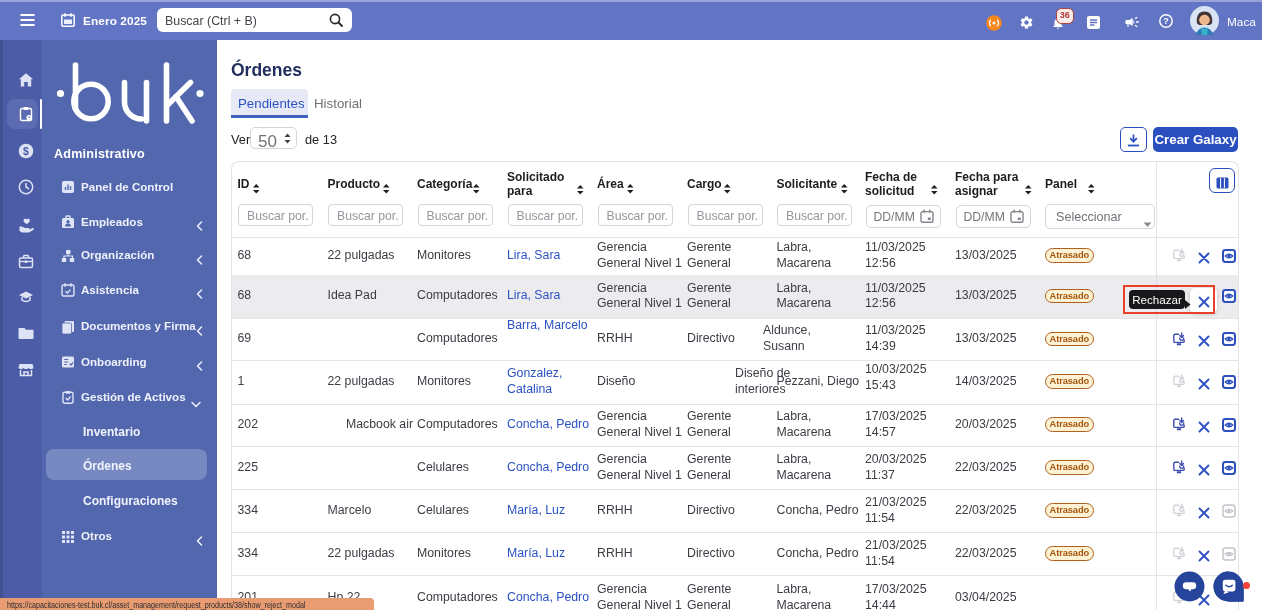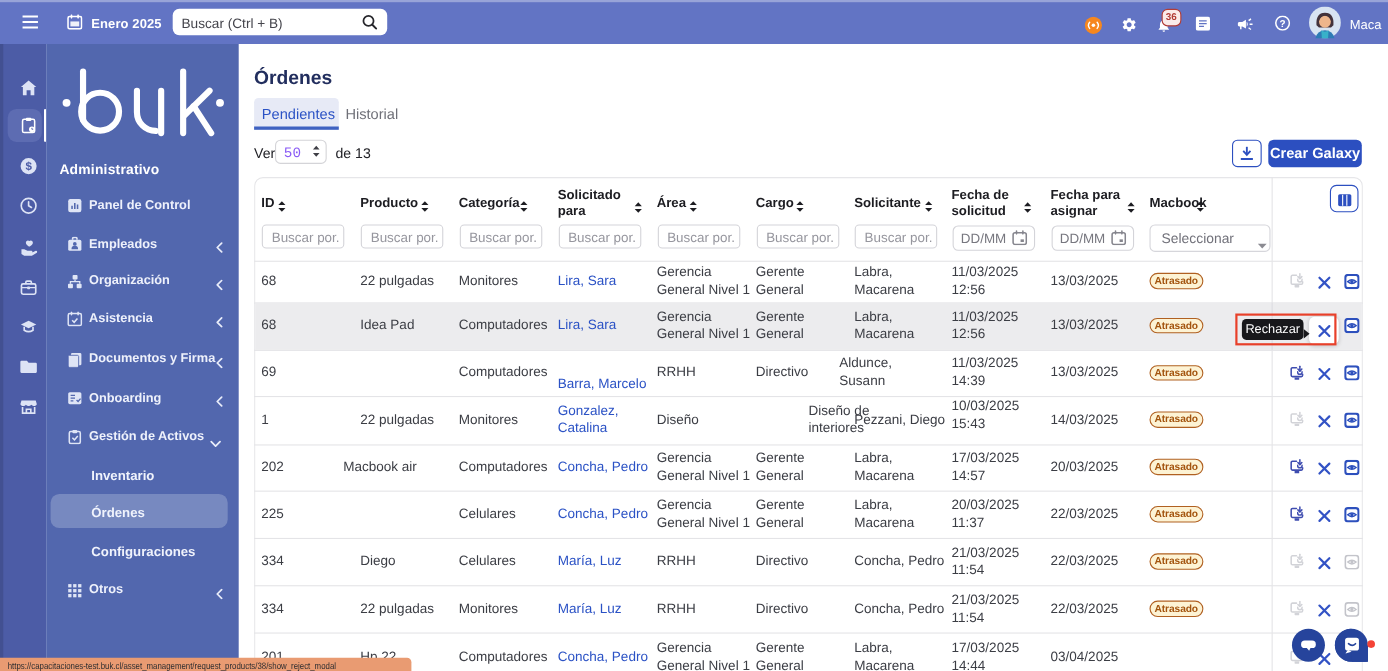--- a/index.html
+++ b/index.html
@@ -206,21 +206,21 @@
 <div class="chev" style="top:531.5px;"><svg width="7" height="10" viewBox="0 0 7 10" style="" xmlns="http://www.w3.org/2000/svg">
       <path d="M5.5 1 L1.5 5 L5.5 9" stroke="#e8ecf9" stroke-width="1.6" fill="none" stroke-linecap="round" stroke-linejoin="round"></path>
     </svg></div>
 <div class="ab" style="left:231px;top:59.5px;font-size:17.5px;font-weight:bold;color:#222e5e;">Órdenes</div>
 <div class="ab" style="left:231px;top:89px;width:77px;height:28px;background:#e7eaf6;border-radius:4px 4px 0 0;"></div>
 <div class="ab" style="left:231px;top:115px;width:77px;height:2.5px;background:#3f62c1;"></div>
 <div class="ab" style="left:238px;top:96px;font-size:13.3px;font-weight:500;color:#2b52c5;">Pendientes</div>
 <div class="ab" style="left:314px;top:96px;font-size:13.3px;color:#6f7078;">Historial</div>
 <div class="ab" style="left:231px;top:132px;font-size:12.8px;color:#212126;">Ver</div>
 <div class="ab" style="left:250px;top:127px;width:47px;height:22px;background:#fff;border:1px solid #d4d4d8;border-radius:5px;"></div>
-<div class="ab" style="left:258px;top:132px;font-size:13px;color:#8b5cf6;font-family:Liberation Mono, monospace;">50</div>
+<div class="ab" style="left:258px;top:132px;font-size:17px;color:#737373;">50</div>
 <div class="ab" style="left:283px;top:131px;"><svg width="9" height="13" viewBox="0 0 9 13" style="" xmlns="http://www.w3.org/2000/svg">
       <path d="M1.5 5 L4.5 1.5 L7.5 5 Z M1.5 8 L4.5 11.5 L7.5 8 Z" fill="#3f3f46"></path>
     </svg></div>
 <div class="ab" style="left:305px;top:132px;font-size:12.8px;color:#212126;">de 13</div>
 <div class="ab" style="left:1120px;top:127px;width:27px;height:25px;background:#fff;border:1px solid #2c4fc0;border-radius:5px;"></div>
 <div class="ab" style="left:1127px;top:133px;"><svg width="13" height="13" viewBox="0 0 13 13" style="" xmlns="http://www.w3.org/2000/svg">
       <path d="M6.5 0.5 V7" stroke="#2c4fc0" stroke-width="1.7"></path>
       <path d="M3.2 4.2 L6.5 7.7 L9.8 4.2" stroke="#2c4fc0" stroke-width="1.7" fill="none"></path>
       <path d="M1 11.5 h11" stroke="#2c4fc0" stroke-width="1.8"></path>
     </svg></div>
@@ -258,21 +258,21 @@
       <path d="M1 4.4 L4.25 0.9 L7.5 4.4 Z" fill="#1d1d22"></path>
       <path d="M1 7 L4.25 10.5 L7.5 7 Z" fill="#1d1d22"></path>
     </svg></div>
 <div class="ab" style="left:776.5px;top:177px;font-size:12px;font-weight:bold;color:#1c1c21;line-height:14.5px;">Solicitante</div>
 <div class="ab" style="left:840px;top:180px;"><svg width="9" height="11.5" viewBox="0 0 9 11.5" style="" xmlns="http://www.w3.org/2000/svg">
       <path d="M1 4.4 L4.25 0.9 L7.5 4.4 Z" fill="#1d1d22"></path>
       <path d="M1 7 L4.25 10.5 L7.5 7 Z" fill="#1d1d22"></path>
     </svg></div>
 <div class="ab" style="left:865px;top:169.5px;font-size:12px;font-weight:bold;color:#1c1c21;line-height:14.5px;">Fecha de<br>solicitud</div>
 <div class="ab" style="left:955px;top:169.5px;font-size:12px;font-weight:bold;color:#1c1c21;line-height:14.5px;">Fecha para<br>asignar</div>
-<div class="ab" style="left:1045.0px;top:177px;font-size:12px;font-weight:bold;color:#1c1c21;line-height:14.5px;">Macbook</div>
+<div class="ab" style="left:1045.0px;top:177px;font-size:12px;font-weight:bold;color:#1c1c21;line-height:14.5px;">Panel</div>
 <div class="ab" style="left:1086.5px;top:180px;"><svg width="9" height="11.5" viewBox="0 0 9 11.5" style="" xmlns="http://www.w3.org/2000/svg">
       <path d="M1 4.4 L4.25 0.9 L7.5 4.4 Z" fill="#1d1d22"></path>
       <path d="M1 7 L4.25 10.5 L7.5 7 Z" fill="#1d1d22"></path>
     </svg></div>
 <div class="ab" style="left:576px;top:181px;"><svg width="9" height="11.5" viewBox="0 0 9 11.5" style="" xmlns="http://www.w3.org/2000/svg">
       <path d="M1 4.4 L4.25 0.9 L7.5 4.4 Z" fill="#1d1d22"></path>
       <path d="M1 7 L4.25 10.5 L7.5 7 Z" fill="#1d1d22"></path>
     </svg></div>
 <div class="ab" style="left:930px;top:181px;"><svg width="9" height="11.5" viewBox="0 0 9 11.5" style="" xmlns="http://www.w3.org/2000/svg">
       <path d="M1 4.4 L4.25 0.9 L7.5 4.4 Z" fill="#1d1d22"></path>
@@ -365,21 +365,21 @@
       <path d="M1.5 1.5 L10.5 10.5 M10.5 1.5 L1.5 10.5" stroke="#3353c5" stroke-width="2" stroke-linecap="round"></path>
     </svg></div>
 <div class="ab" style="left:1221.5px;top:289.1px;"><svg width="14" height="14" viewBox="0 0 14 14" style="" xmlns="http://www.w3.org/2000/svg">
       <rect x="1" y="1" width="12" height="12" rx="2.4" fill="#fff" stroke="#2d50bd" stroke-width="2"></rect>
 <path d="M3.2 7 Q7 3.6 10.8 7 Q7 10.4 3.2 7 Z" fill="none" stroke="#2d50bd" stroke-width="1.3"></path>
 <circle cx="7" cy="7" r="1.5" fill="#2d50bd"></circle>
     </svg></div>
 <div class="ab" style="left:231px;top:360.3px;width:1008px;height:1px;background:#e4e4e7;"></div>
 <div class="cell" style="left:237.5px;top:317.7px;height:42.60000000000002px;width:86px;">69</div>
 <div class="cell" style="left:417px;top:317.7px;height:42.60000000000002px;width:86px;">Computadores</div>
-<div class="cell lnk" style="left:507px;top:328px;height:42.60000000000002px;width:86px;">Barra, Marcelo</div>
+<div class="cell lnk" style="left:507px;top:304px;height:42.60000000000002px;width:86px;">Barra, Marcelo</div>
 <div class="cell" style="left:597px;top:317.7px;height:42.60000000000002px;width:86px;">RRHH</div>
 <div class="cell" style="left:687px;top:317.7px;height:42.60000000000002px;width:86px;">Directivo</div>
 <div class="cell" style="left:763px;top:317.7px;height:42.60000000000002px;width:86px;">Aldunce,<br>Susann</div>
 <div class="cell" style="left:865px;top:317.7px;height:42.60000000000002px;width:86px;">11/03/2025<br>14:39</div>
 <div class="cell" style="left:955px;top:317.7px;height:42.60000000000002px;width:86px;">13/03/2025</div>
 <div class="badge badgeA" style="left:1044.6px;top:331.5px;">Atrasado</div>
 <div class="ab" style="left:1170.5px;top:331.5px;"><svg width="16" height="16" viewBox="0 0 16 16" style="" xmlns="http://www.w3.org/2000/svg">
       <path d="M7.6 2.3 H4 C3.3 2.3 2.8 2.8 2.8 3.5 V9.2 C2.8 9.9 3.3 10.4 4 10.4 H12 C12.7 10.4 13.2 9.9 13.2 9.2 V8.2" fill="none" stroke="#3f4db0" stroke-width="1.4" stroke-linecap="round"></path>
 <path d="M10.7 0.9 V5.2" stroke="#3f4db0" stroke-width="1.4" fill="none" stroke-linecap="round"></path>
 <path d="M8.9 3.5 L10.7 5.4 L12.5 3.5" stroke="#3f4db0" stroke-width="1.4" fill="none" stroke-linecap="round" stroke-linejoin="round"></path>
@@ -415,21 +415,21 @@
 <div class="ab" style="left:1197.5px;top:375.95000000000005px;"><svg width="12" height="12" viewBox="0 0 12 12" style="" xmlns="http://www.w3.org/2000/svg">
       <path d="M1.5 1.5 L10.5 10.5 M10.5 1.5 L1.5 10.5" stroke="#3353c5" stroke-width="2" stroke-linecap="round"></path>
     </svg></div>
 <div class="ab" style="left:1221.5px;top:374.95000000000005px;"><svg width="14" height="14" viewBox="0 0 14 14" style="" xmlns="http://www.w3.org/2000/svg">
       <rect x="1" y="1" width="12" height="12" rx="2.4" fill="#fff" stroke="#2d50bd" stroke-width="2"></rect>
 <path d="M3.2 7 Q7 3.6 10.8 7 Q7 10.4 3.2 7 Z" fill="none" stroke="#2d50bd" stroke-width="1.3"></path>
 <circle cx="7" cy="7" r="1.5" fill="#2d50bd"></circle>
     </svg></div>
 <div class="ab" style="left:231px;top:446.1px;width:1008px;height:1px;background:#e4e4e7;"></div>
 <div class="cell" style="left:237.5px;top:403.6px;height:42.5px;width:86px;">202</div>
-<div class="cell" style="left:312px;top:403.6px;height:42.5px;width:86px;">Macbook air</div>
+<div class="cell" style="left:346px;top:403.6px;height:42.5px;width:86px;">Macbook air</div>
 <div class="cell" style="left:417px;top:403.6px;height:42.5px;width:86px;">Computadores</div>
 <div class="cell lnk" style="left:507px;top:403.6px;height:42.5px;width:86px;">Concha, Pedro</div>
 <div class="cell" style="left:597px;top:403.6px;height:42.5px;width:86px;">Gerencia<br>General Nivel 1</div>
 <div class="cell" style="left:687px;top:403.6px;height:42.5px;width:86px;">Gerente<br>General</div>
 <div class="cell" style="left:776.5px;top:403.6px;height:42.5px;width:86px;">Labra,<br>Macarena</div>
 <div class="cell" style="left:865px;top:403.6px;height:42.5px;width:86px;">17/03/2025<br>14:57</div>
 <div class="cell" style="left:955px;top:403.6px;height:42.5px;width:86px;">20/03/2025</div>
 <div class="badge badgeA" style="left:1044.6px;top:417.35px;">Atrasado</div>
 <div class="ab" style="left:1170.5px;top:417.35px;"><svg width="16" height="16" viewBox="0 0 16 16" style="" xmlns="http://www.w3.org/2000/svg">
       <path d="M7.6 2.3 H4 C3.3 2.3 2.8 2.8 2.8 3.5 V9.2 C2.8 9.9 3.3 10.4 4 10.4 H12 C12.7 10.4 13.2 9.9 13.2 9.2 V8.2" fill="none" stroke="#3f4db0" stroke-width="1.4" stroke-linecap="round"></path>
@@ -466,21 +466,21 @@
 <div class="ab" style="left:1197.5px;top:461.75px;"><svg width="12" height="12" viewBox="0 0 12 12" style="" xmlns="http://www.w3.org/2000/svg">
       <path d="M1.5 1.5 L10.5 10.5 M10.5 1.5 L1.5 10.5" stroke="#3353c5" stroke-width="2" stroke-linecap="round"></path>
     </svg></div>
 <div class="ab" style="left:1221.5px;top:460.75px;"><svg width="14" height="14" viewBox="0 0 14 14" style="" xmlns="http://www.w3.org/2000/svg">
       <rect x="1" y="1" width="12" height="12" rx="2.4" fill="#fff" stroke="#2d50bd" stroke-width="2"></rect>
 <path d="M3.2 7 Q7 3.6 10.8 7 Q7 10.4 3.2 7 Z" fill="none" stroke="#2d50bd" stroke-width="1.3"></path>
 <circle cx="7" cy="7" r="1.5" fill="#2d50bd"></circle>
     </svg></div>
 <div class="ab" style="left:231px;top:532px;width:1008px;height:1px;background:#e4e4e7;"></div>
 <div class="cell" style="left:237.5px;top:489.4px;height:42.60000000000002px;width:86px;">334</div>
-<div class="cell" style="left:327.5px;top:489.4px;height:42.60000000000002px;width:86px;">Diego</div>
+<div class="cell" style="left:327.5px;top:489.4px;height:42.60000000000002px;width:86px;">Marcelo</div>
 <div class="cell" style="left:417px;top:489.4px;height:42.60000000000002px;width:86px;">Celulares</div>
 <div class="cell lnk" style="left:507px;top:489.4px;height:42.60000000000002px;width:86px;">María, Luz</div>
 <div class="cell" style="left:597px;top:489.4px;height:42.60000000000002px;width:86px;">RRHH</div>
 <div class="cell" style="left:687px;top:489.4px;height:42.60000000000002px;width:86px;">Directivo</div>
 <div class="cell" style="left:776.5px;top:489.4px;height:42.60000000000002px;width:86px;">Concha, Pedro</div>
 <div class="cell" style="left:865px;top:489.4px;height:42.60000000000002px;width:86px;">21/03/2025<br>11:54</div>
 <div class="cell" style="left:955px;top:489.4px;height:42.60000000000002px;width:86px;">22/03/2025</div>
 <div class="badge badgeA" style="left:1044.6px;top:503.2px;">Atrasado</div>
 <div class="ab" style="left:1170.5px;top:503.2px;"><svg width="16" height="16" viewBox="0 0 16 16" style="" xmlns="http://www.w3.org/2000/svg">
       <path d="M7.6 2.3 H4 C3.3 2.3 2.8 2.8 2.8 3.5 V9.2 C2.8 9.9 3.3 10.4 4 10.4 H12 C12.7 10.4 13.2 9.9 13.2 9.2 V8.2" fill="none" stroke="#d2d3d8" stroke-width="1.4" stroke-linecap="round"></path>

